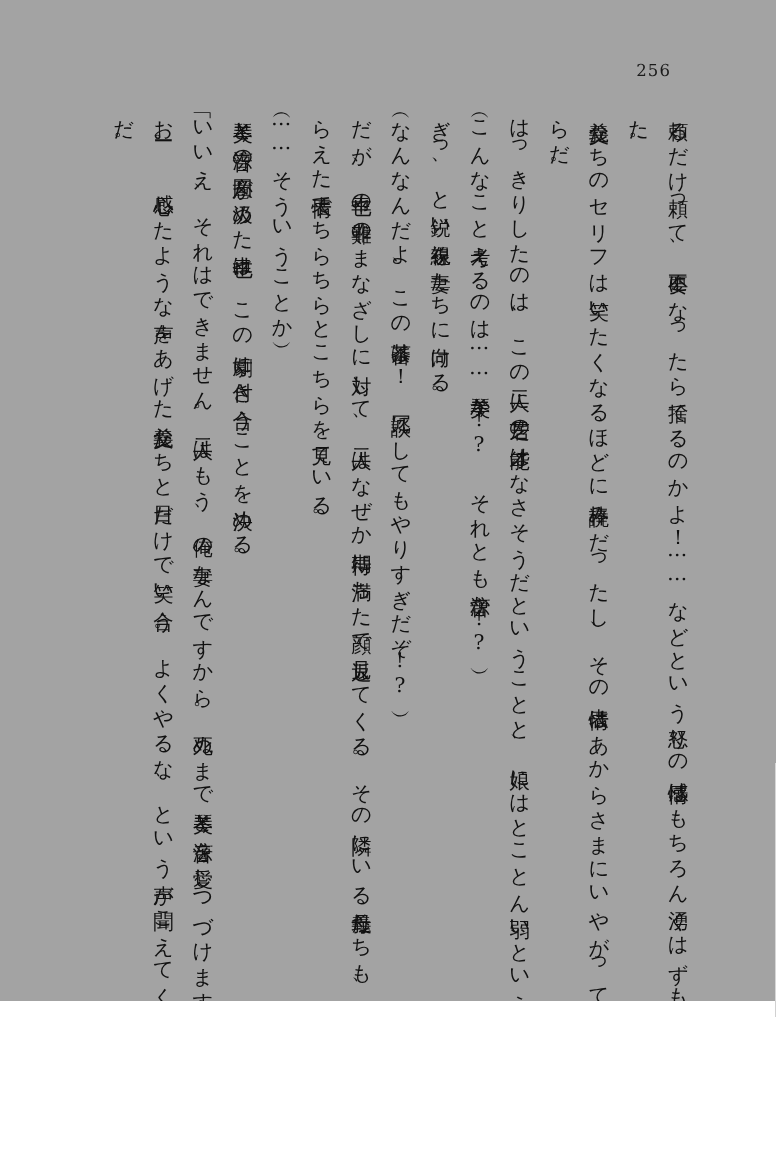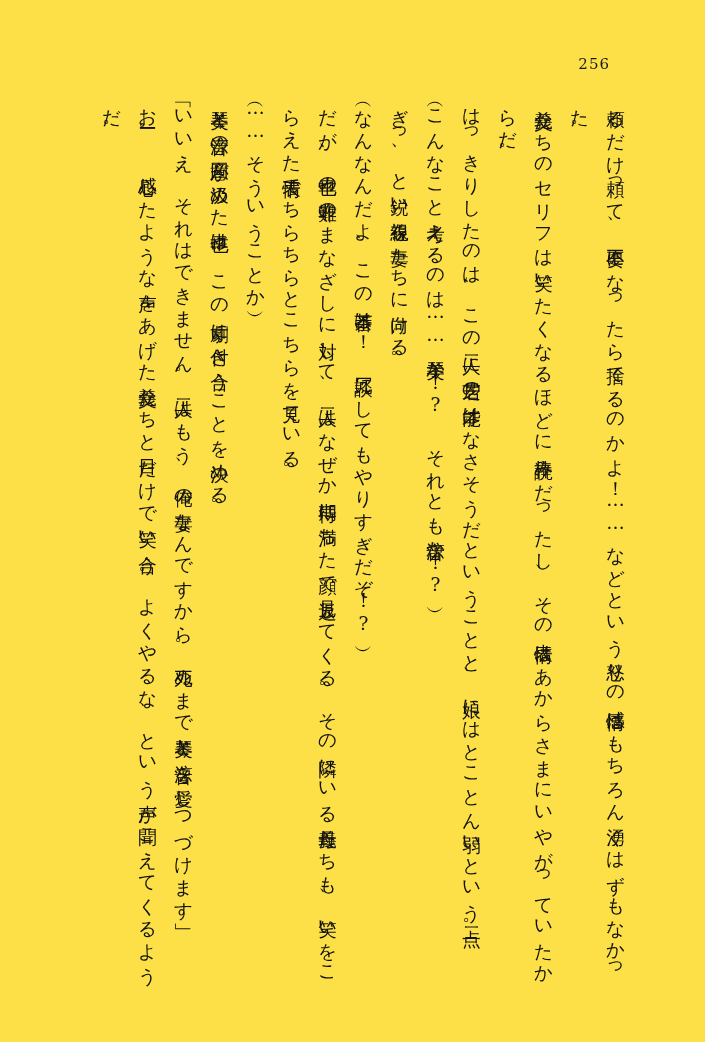--- a/index.html
+++ b/index.html
@@ -3,22 +3,22 @@
 <meta charset="utf-8">
 <style>
   html, body {
     margin: 0;
     padding: 0;
     background: #ffffff;
   }
   .page {
     position: relative;
     width: 705px;
-    height: 1042px;
-    background: #fde047;
+    height: 910px;
+    background: #a3a3a3;
     overflow: hidden;
     font-family: "DejaVu Serif", "Liberation Serif", serif;
     color: #151515;
   }
   .page-number {
     position: absolute;
     top: 55px;
     right: 95px;
     font-size: 15px;
     letter-spacing: 1px;

